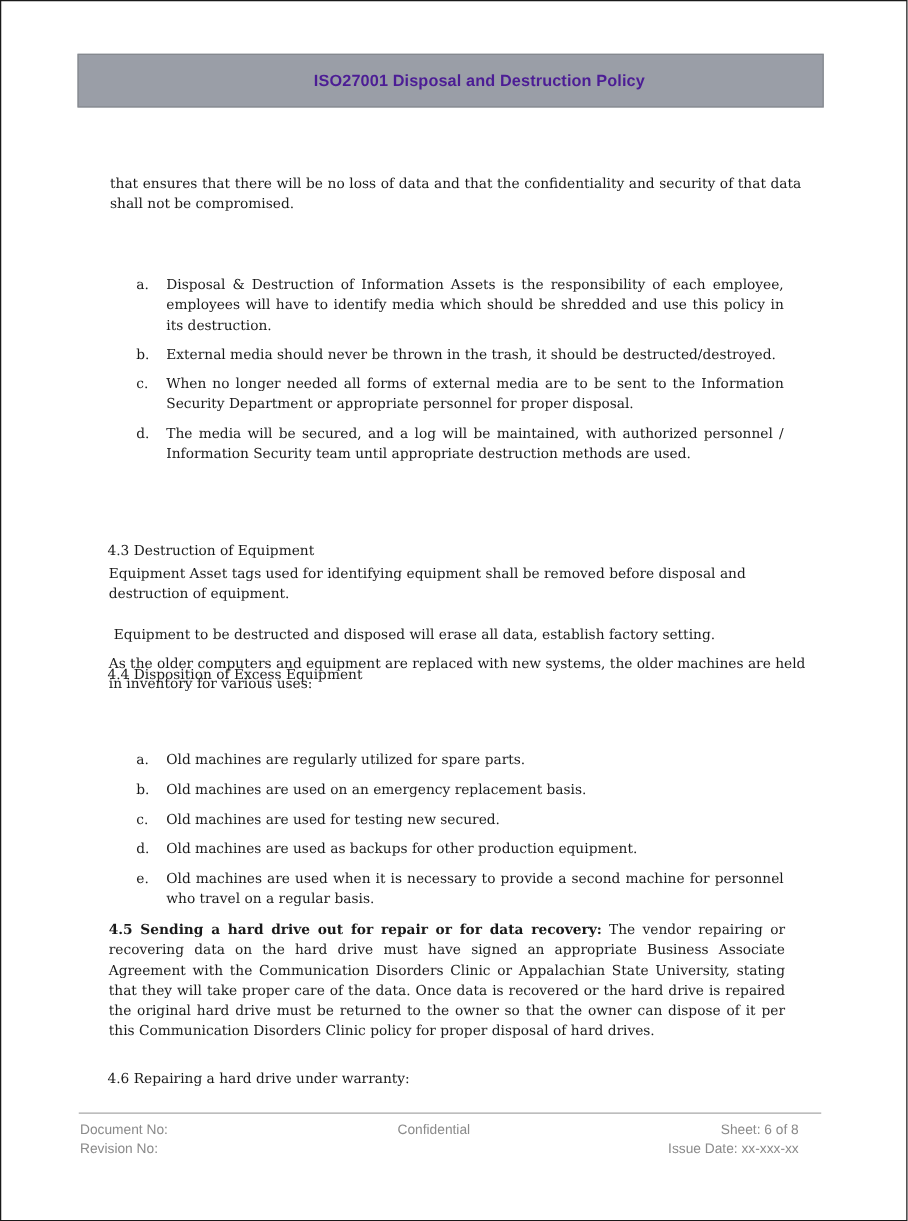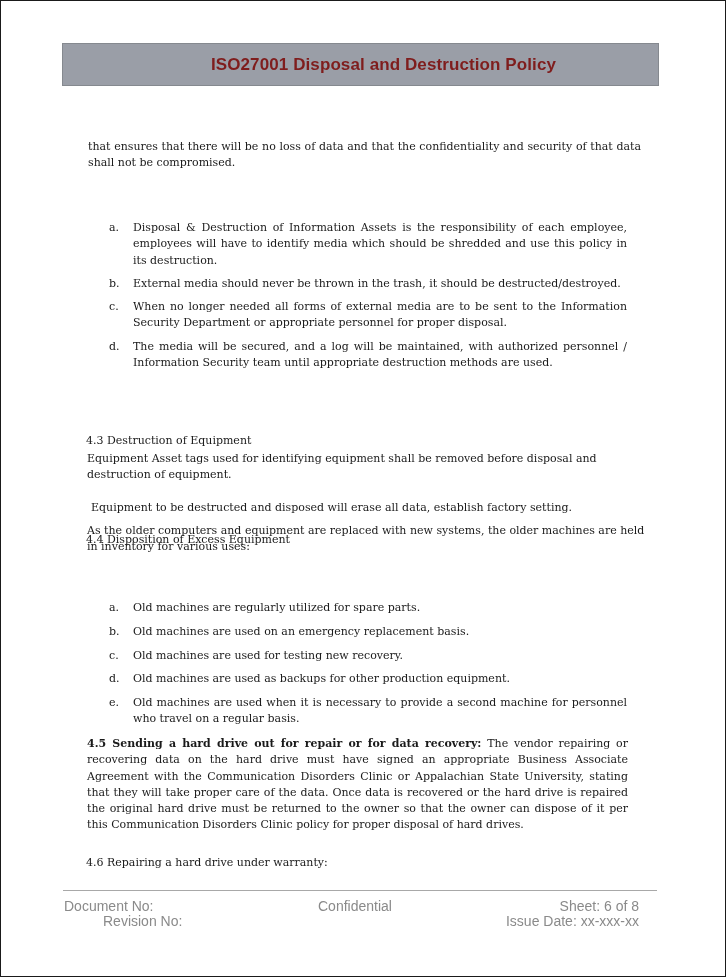--- a/index.html
+++ b/index.html
@@ -31,22 +31,22 @@
       background: #9a9ea7;
       border: 1px solid #85898f;
       box-sizing: border-box;
       display: flex;
       align-items: center;
       justify-content: center;
     }
     .header-title {
       font-family: "Liberation Sans", sans-serif;
       font-weight: bold;
-      font-size: 17px;
-      color: #7f1d1d;
+      font-size: 13px;
+      color: #4c1d95;
       letter-spacing: 0.1px;
       margin-left: 46px;
     }
     .body-text {
       font-family: "DejaVu Serif", serif;
       font-size: 11px;
       color: #1a1a1a;
       line-height: 16.3px;
     }
     .para {
@@ -85,21 +85,21 @@
     .footer-rule {
       position: absolute;
       left: 62px;
       top: 889px;
       width: 594px;
       height: 1px;
       background: #a8a8a8;
     }
     .footer {
       font-family: "Liberation Sans", sans-serif;
-      font-size: 14px;
+      font-size: 11px;
       color: #8a8a8a;
       position: absolute;
     }
   </style>
 </head>
 <body>
 
 <div class="page-frame">
 
   <div class="header-bar">
@@ -139,21 +139,21 @@
     <li style="margin-bottom:7.5px;">
       <span class="marker">a.</span>
       <span>Old machines are regularly utilized for spare parts.</span>
     </li>
     <li style="margin-bottom:7.5px;">
       <span class="marker">b.</span>
       <span>Old machines are used on an emergency replacement basis.</span>
     </li>
     <li style="margin-bottom:7.5px;">
       <span class="marker">c.</span>
-      <span>Old machines are used for testing new recovery.</span>
+      <span>Old machines are used for testing new secured.</span>
     </li>
     <li style="margin-bottom:7.5px;">
       <span class="marker">d.</span>
       <span>Old machines are used as backups for other production equipment.</span>
     </li>
     <li>
       <span class="marker">e.</span>
       <span>Old machines are used when it is necessary to provide a second machine for personnel who travel on a regular basis.</span>
     </li>
   </ul>
@@ -161,18 +161,18 @@
   <p class="para body-text justify" style="top:735px; left:86px; width:541px;">
     <strong>4.5 Sending a hard drive out for repair or for data recovery:</strong>
     <span>The vendor repairing or recovering data on the hard drive must have signed an appropriate Business Associate Agreement with the Communication Disorders Clinic or Appalachian State University, stating that they will take proper care of the data. Once data is recovered or the hard drive is repaired the original hard drive must be returned to the owner so that the owner can dispose of it per this Communication Disorders Clinic policy for proper disposal of hard drives.</span>
   </p>
 
   <p class="heading body-text" style="top:854px;">4.6 Repairing a hard drive under warranty:</p>
 
   <div class="footer-rule"></div>
 
   <span class="footer" style="left:63px; top:897px;">Document No:</span>
-  <span class="footer" style="left:63px; top:912px;margin-left:39px;">Revision No:</span>
+  <span class="footer" style="left:63px; top:912px;">Revision No:</span>
   <span class="footer" style="left:317px; top:897px;text-align:right;">Confidential</span>
   <span class="footer" style="right:86px; top:897px; ">Sheet: 6 of 8</span>
   <span class="footer" style="right:86px; top:912px; text-align:left;">Issue Date: xx-xxx-xx</span>
 
 </div>
 
 </body></html>

